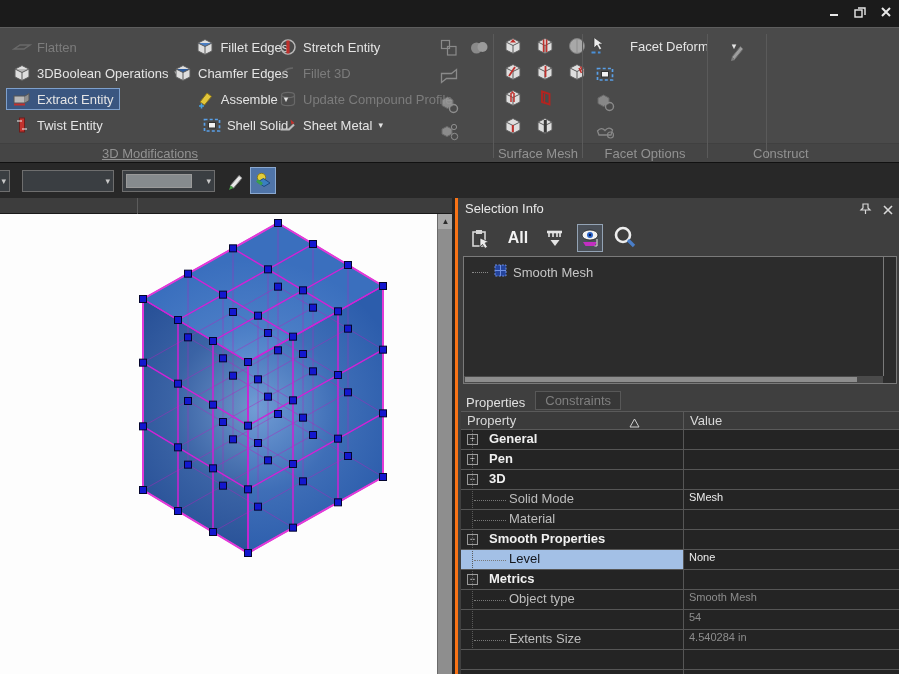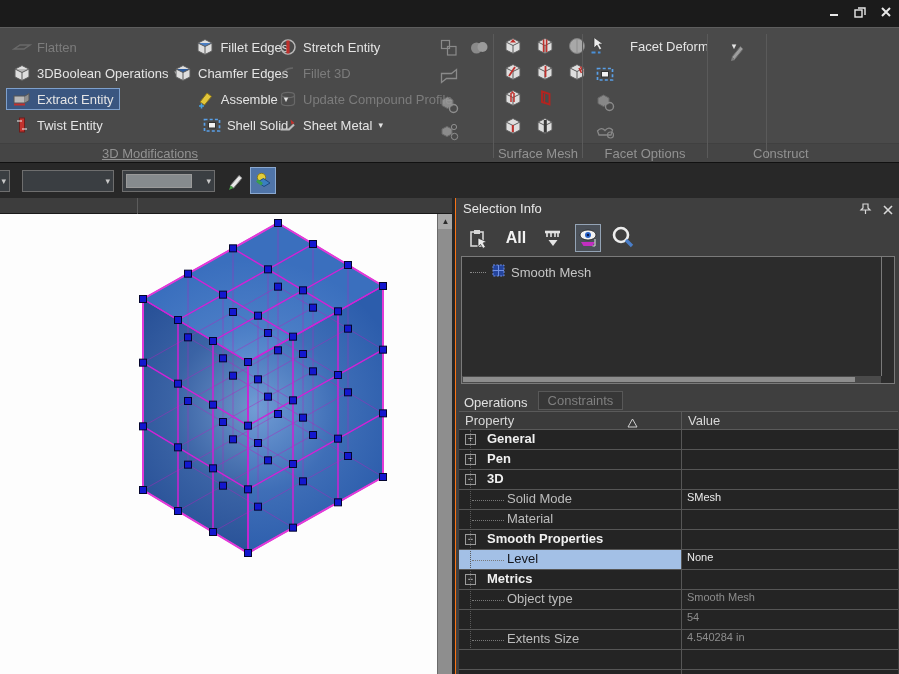--- a/index.html
+++ b/index.html
@@ -36,21 +36,21 @@
 
   
   .rulerstrip{position:absolute;left:0;top:198px;width:452px;height:16px;background:#3d3d3d;border-bottom:1px solid #1a1a1a;}
   .rulerline{position:absolute;left:137px;top:0;width:1px;height:16px;background:#5c5c5c;}
   .viewport{position:absolute;left:0;top:214px;width:437px;height:460px;background:#fdfdfd;overflow:hidden;}
   .vscroll{position:absolute;left:437px;top:214px;width:15px;height:460px;background:#8e8e8e;border-left:1px solid #6a6a6a;}
   .vscroll .up{position:absolute;left:0;top:0;width:15px;height:15px;background:#a8a8a8;color:#2c2c2c;font-size:8px;display:flex;align-items:center;justify-content:center;}
   .gapcol{position:absolute;left:452px;top:198px;width:3px;height:476px;background:#262626;}
 
   
-  .panel{position:absolute;left:455px;top:198px;width:444px;height:476px;background:#3f3f3f;border-left:1px solid #f97316;}
+  .panel{position:absolute;left:455px;top:198px;width:444px;height:476px;background:#3f3f3f;border-left:3px solid #f97316;}
   .ptitle{position:absolute;left:0;top:0;width:100%;height:21px;color:#e8e8e8;font-size:13px;padding:3px 0 0 7px;}
   .ptitleicons{position:absolute;right:5px;top:3px;display:flex;gap:10px;color:#d8d8d8;}
   .ptoolbar{position:absolute;left:4px;top:21px;height:37px;display:flex;align-items:center;gap:9px;padding-left:6px;}
   .ptool{display:flex;align-items:center;justify-content:center;width:26px;height:28px;}
   .ptool.sel{background:#4a5058;border:1px solid #93a3b5;}
   .alltxt{color:#f2f2f2;font-weight:bold;font-size:16px;}
   .tree{position:absolute;left:5px;top:58px;width:434px;height:128px;background:#2c2c2c;border:1px solid #7a7a7a;}
   .treevscroll{position:absolute;right:0;top:0;width:13px;height:119px;border-left:1px solid #7a7a7a;background:#2c2c2c;}
   .treehscroll{position:absolute;left:0;bottom:0;width:419px;height:7px;background:#4a4a4a;}
   .treehscroll .thumb{position:absolute;left:1px;top:1px;width:392px;height:5px;background:#8d8d8d;}
@@ -628,21 +628,21 @@
               <path d="M1 6.5 h11 M6.5 1 v11" stroke="#6f8fe2" stroke-width="1"></path>
             </svg></span>
         <span>Smooth Mesh</span>
       </div>
       <div class="treevscroll"></div>
       <div class="treehscroll">
           <div class="thumb"></div>
         </div>
     </div>
     <div class="tabs">
-      <div class="tab">Operations</div>
+      <div class="tab">Properties</div>
       <div class="tab inactive">Constraints</div>
     </div>
     <div class="phead">
       <span class="pcolname">Property</span>
       <span class="sorttri"><svg width="11" height="10">
             <path d="M5.5 1 L10 9 L1 9 Z" fill="none" stroke="#cfcfcf" stroke-width="1"></path>
           </svg></span>
       <span class="hdiv"></span>
       <span class="vcolname">Value</span>
     </div>

